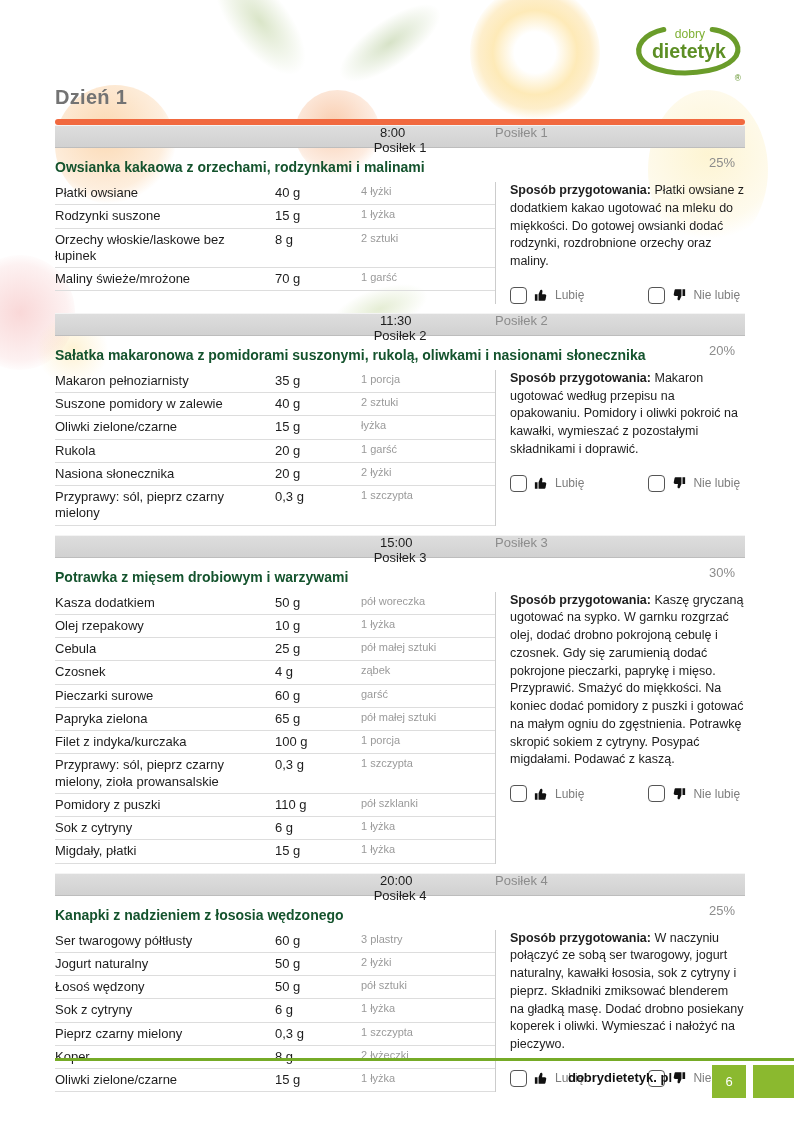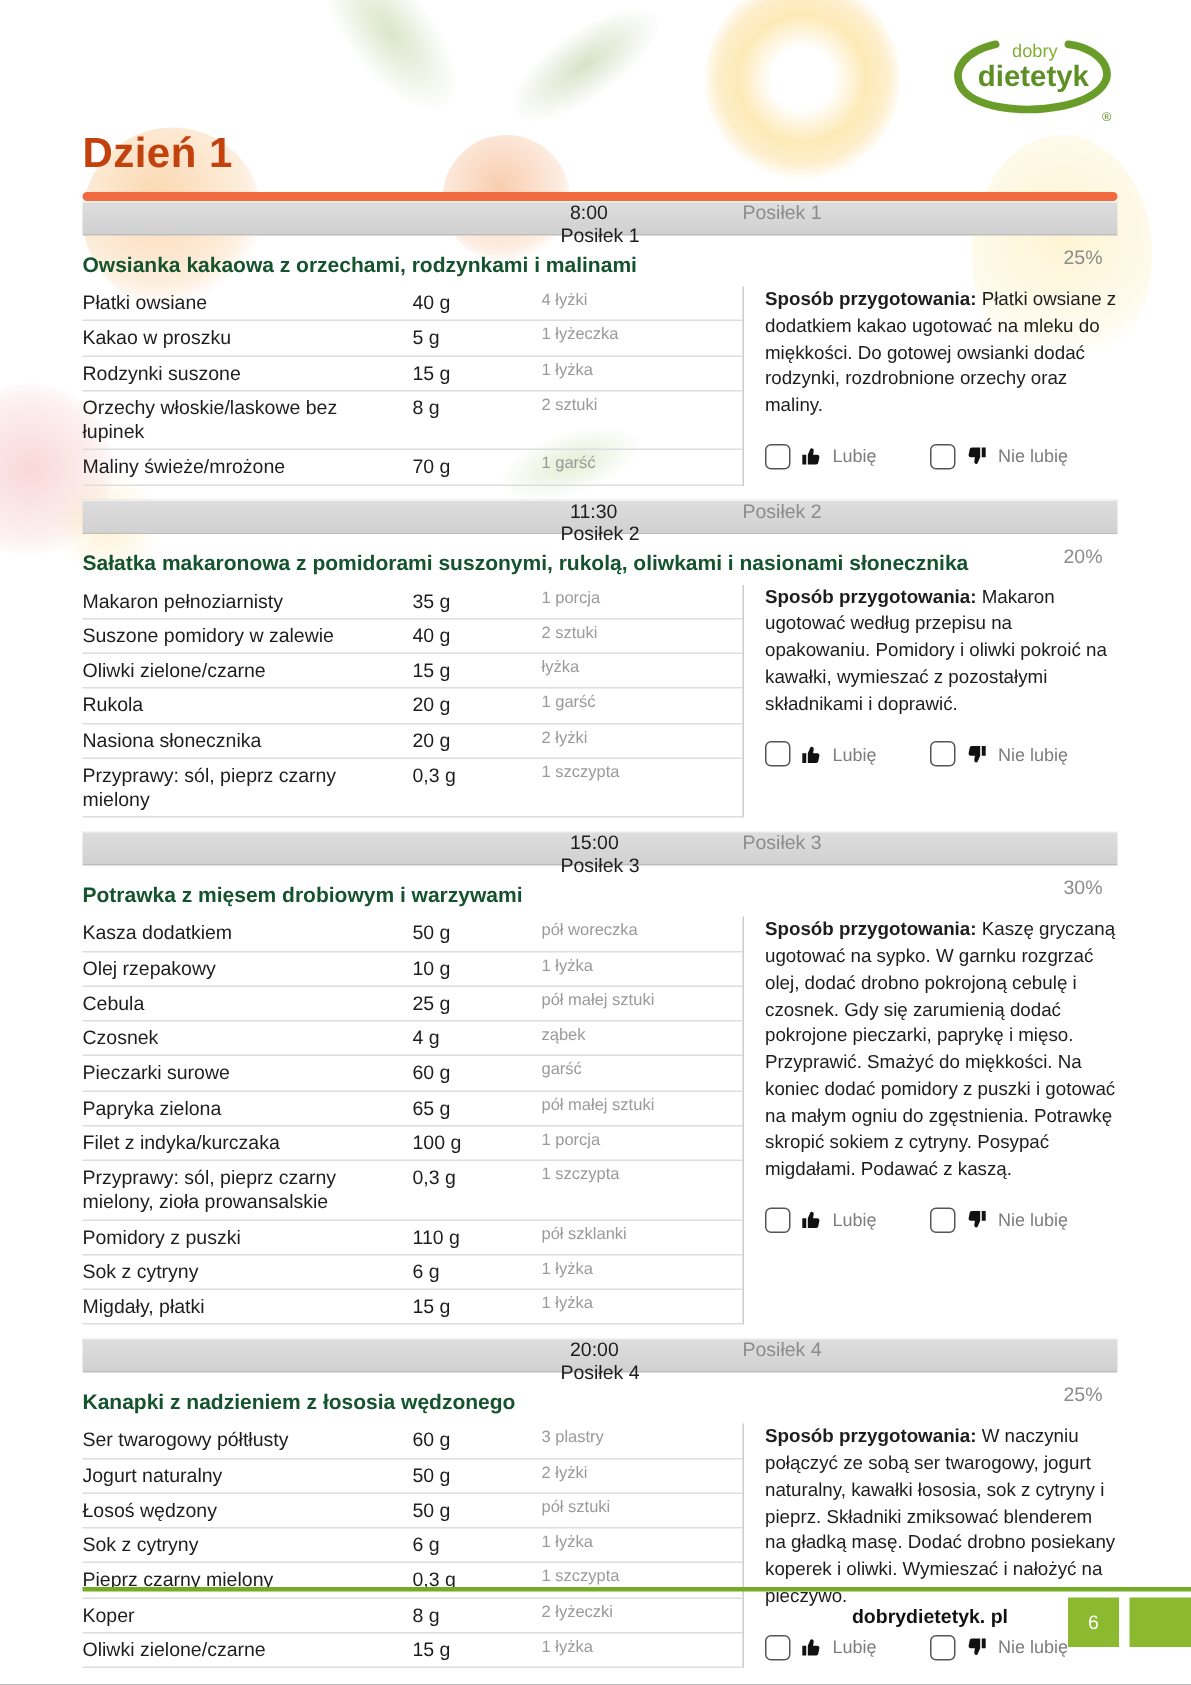--- a/index.html
+++ b/index.html
@@ -29,21 +29,21 @@
     background:radial-gradient(circle, rgba(250,212,110,.30), transparent 70%); }
   .deco-leaf-c        { left:330px; top:288px; width:100px; height:42px; border-radius:50%;
     transform:rotate(-18deg); background:radial-gradient(ellipse, rgba(160,190,100,.28), transparent 70%); }
 
   .content { position:relative; z-index:1; padding:0 49px 0 55px; }
 
   
   .logo { position:absolute; right:50px; top:18px; z-index:2; }
 
   
-  .day-title { margin-top:86px; font-size:28px; font-weight:bold; color:#c2410c; letter-spacing:.3px; }
+  .day-title { margin-top:86px; font-size:20px; font-weight:bold; color:#737373; letter-spacing:.3px; }
   .accent-bar { margin-top:10px; height:6px; border-radius:3px; background:#f1693f; }
 
   
   .meal + .meal { margin-top:9px; }
   .meal-bar {
     position:relative; height:23px; display:flex; align-items:center;
     background:linear-gradient(#dedede,#d1d1d1);
     box-shadow:inset 0 1px 0 rgba(255,255,255,.65);
     border-bottom:1px solid #bdbdbd;
     font-size:13px;
@@ -65,21 +65,21 @@
     gap:28px;
   }
   .ing-name    { flex:0 0 192px; font-size:13px; line-height:1.25; }
   .ing-amount  { flex:0 0 58px;  font-size:13px; }
   .ing-measure { flex:1; font-size:11px; color:#9a9a9a; }
 
   .prep { flex:1; border-left:1px solid #ccc; margin-left:0; padding-left:14px; }
   .prep-text { font-size:12.5px; line-height:1.42; color:#1d1d1d; }
   .prep-text b { font-weight:bold; }
 
-  .feedback { display:flex; gap:36px; margin-top:16px; align-items:center; }
+  .feedback { display:flex; gap:64px; margin-top:16px; align-items:center; }
   .fb-item { display:flex; align-items:center; gap:7px; }
   .checkbox {
     width:17px; height:17px; border:1.5px solid #555; border-radius:4px;
     background:#fff; display:inline-block; cursor:pointer;
   }
   .thumb { width:14px; height:14px; display:inline-block; }
   .thumb svg { display:block; width:14px; height:14px; fill:#111; }
   .fb-label { font-size:12px; color:#7d7d7d; }
 
   
@@ -135,25 +135,20 @@
     </div>
     <h2 class="meal-title">Owsianka kakaowa z orzechami, rodzynkami i malinami</h2>
     <div class="meal-body">
       <div class="ingredients">
               <div class="ing-row">
                 <span class="ing-name">Płatki owsiane</span>
                 <span class="ing-amount">40 g</span>
                 <span class="ing-measure">4 łyżki</span>
               </div>
               <div class="ing-row">
-                <span class="ing-name">Kakao w proszku</span>
-                <span class="ing-amount">5 g</span>
-                <span class="ing-measure">1 łyżeczka</span>
-              </div>
-              <div class="ing-row">
                 <span class="ing-name">Rodzynki suszone</span>
                 <span class="ing-amount">15 g</span>
                 <span class="ing-measure">1 łyżka</span>
               </div>
               <div class="ing-row">
                 <span class="ing-name">Orzechy włoskie/laskowe bez łupinek</span>
                 <span class="ing-amount">8 g</span>
                 <span class="ing-measure">2 sztuki</span>
               </div>
               <div class="ing-row">

